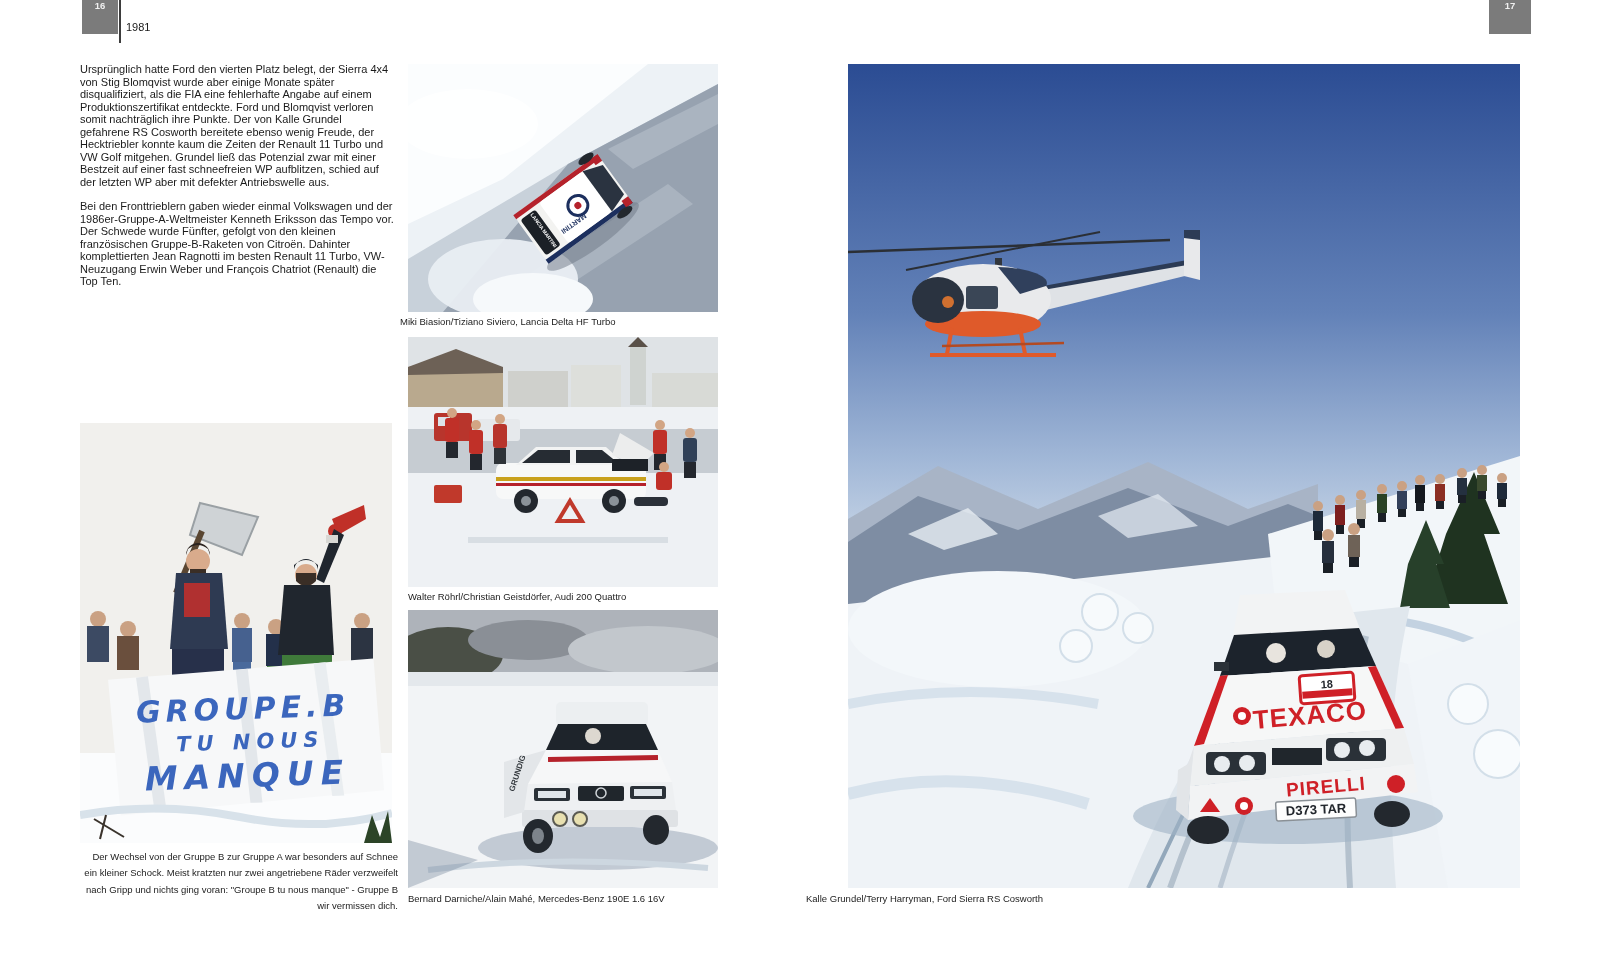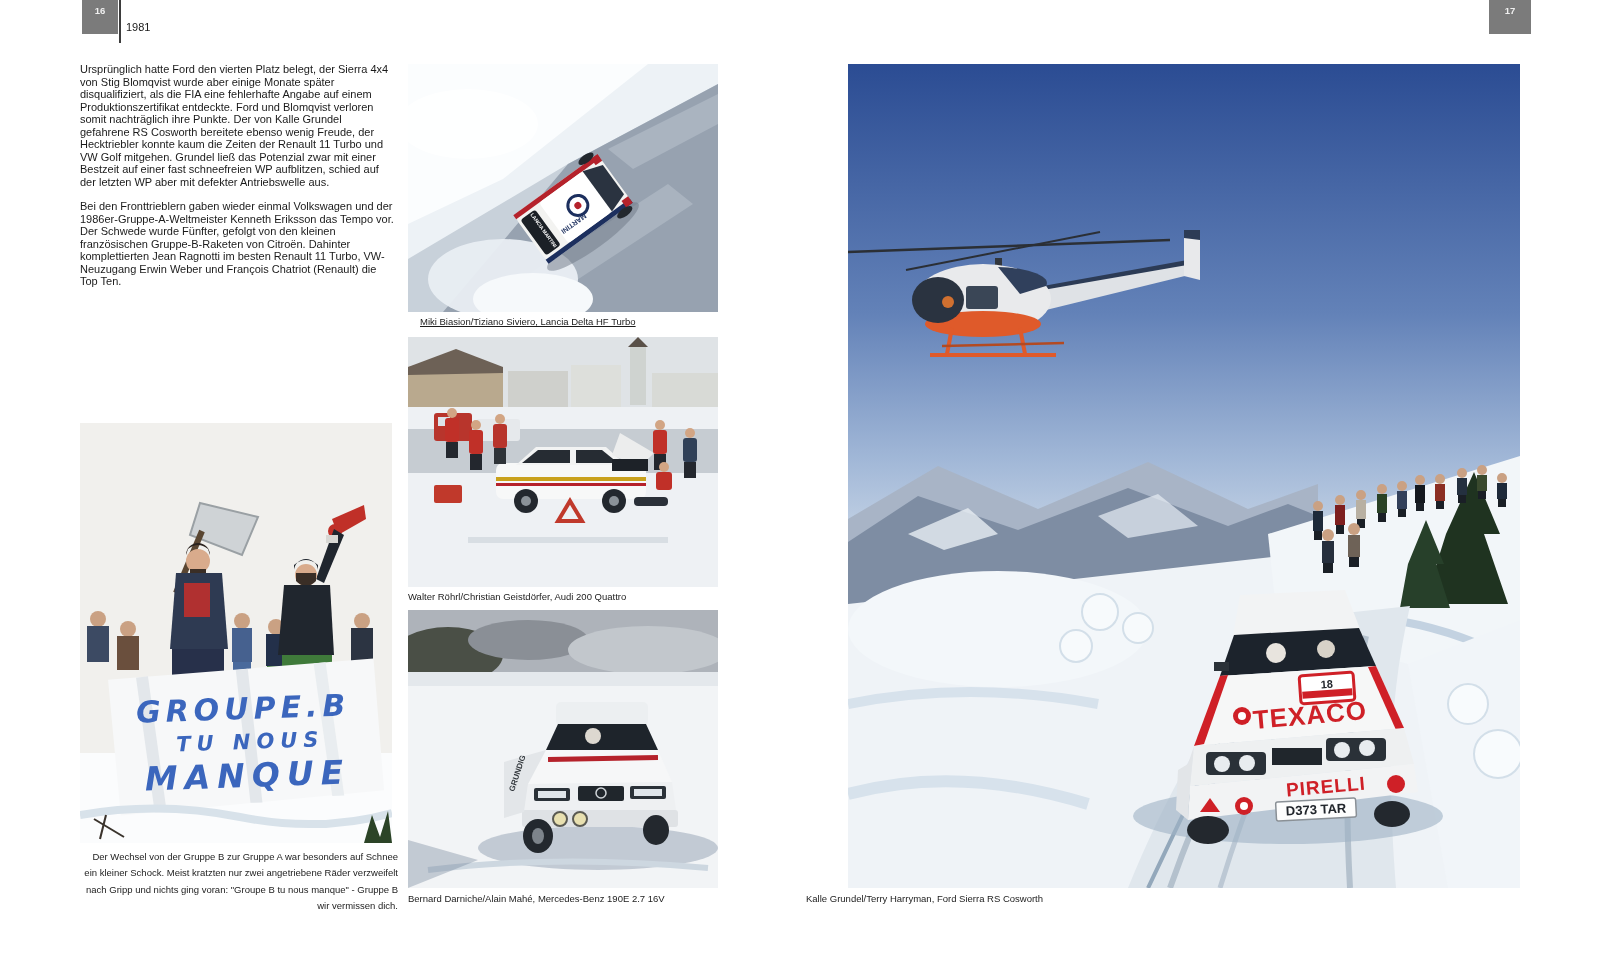--- a/index.html
+++ b/index.html
@@ -1,38 +1,38 @@
 <!DOCTYPE html>
 <html><head>
 <meta charset="utf-8">
 <style>
   html,body{margin:0;padding:0;background:#ffffff;}
   .spread{position:relative;width:1600px;height:979px;background:#ffffff;overflow:hidden;
           font-family:"Liberation Sans",sans-serif;color:#1a1a1a;}
   
   .pagebox{position:absolute;top:0;background:#7b7b7b;color:#f0f0f0;font-size:9.5px;font-weight:bold;
-           display:flex;align-items:center;justify-content:center;padding-bottom:14px;box-sizing:border-box;}
+           display:flex;align-items:flex-start;justify-content:center;padding-bottom:14px;box-sizing:border-box;}
   #box-left{left:82px;width:36px;height:34px;}
   #box-right{left:1489px;width:42px;height:34px;}
   .header-rule{position:absolute;left:119px;top:0;width:2px;height:43px;background:#3d3d3d;}
   .year{position:absolute;left:126px;top:21px;font-size:11px;}
   
   .text-col{position:absolute;left:80px;top:63px;width:314px;font-size:11px;line-height:12.5px;}
   .text-col p{margin:0 0 12px 0;}
   
   .photo{position:absolute;overflow:hidden;background:#cfd6dd;}
   .photo svg{display:block;width:100%;height:100%;}
   #ph-lancia{left:408px;top:64px;width:310px;height:248px;}
   #ph-audi{left:408px;top:337px;width:310px;height:250px;}
   #ph-merc{left:408px;top:610px;width:310px;height:278px;}
   #ph-big{left:848px;top:64px;width:672px;height:824px;}
   #ph-spect{left:80px;top:423px;width:312px;height:420px;}
   
   .cap{position:absolute;font-size:9.5px;color:#1c1c1c;}
-  #cap-lancia{left:420px;top:316px;width:320px;text-decoration:underline;}
+  #cap-lancia{left:400px;top:316px;width:320px;}
   #cap-audi{left:408px;top:591px;width:320px;}
   #cap-merc{left:408px;top:893px;width:330px;}
   #cap-sierra{left:806px;top:893px;width:340px;}
   #cap-spect{left:80px;top:849px;width:318px;line-height:16.3px;font-size:9.5px;text-align:right;}
 </style>
 </head>
 <body>
 
 <div class="spread">
 
@@ -178,21 +178,21 @@
         <polygon points="96,152 138,140 120,174 116,202 96,208" fill="#e3e6e9"></polygon>
         <text x="106" y="182" font-size="8" font-weight="bold" fill="#33383d" font-family="Liberation Sans, sans-serif" transform="rotate(-72 106 182)">GRUNDIG</text>
         <ellipse cx="130" cy="226" rx="15" ry="17" fill="#23282e"></ellipse>
         <ellipse cx="248" cy="220" rx="13" ry="15" fill="#23282e"></ellipse>
         <ellipse cx="130" cy="226" rx="6" ry="8" fill="#7d848b"></ellipse>
       </g>
       <path d="M 20,260 Q 150,244 300,258" stroke="#cdd7e0" stroke-width="6" fill="none"></path>
       <polygon points="0,230 70,250 0,278" fill="#6a7a92" opacity="0.35"></polygon>
     </svg>
   </figure>
-  <figcaption class="cap" id="cap-merc">Bernard Darniche/Alain Mahé, Mercedes-Benz 190E 2.7 16V</figcaption>
+  <figcaption class="cap" id="cap-merc">Bernard Darniche/Alain Mahé, Mercedes-Benz 190E 1.6 16V</figcaption>
 
   <figure class="photo" id="ph-big" style="margin:0;">
     <svg viewBox="0 0 672 824">
       <defs>
         <linearGradient id="skyg" x1="0" y1="0" x2="0" y2="1">
           <stop offset="0" stop-color="#2b4c93"></stop>
           <stop offset="0.5" stop-color="#6382b8"></stop>
           <stop offset="0.8" stop-color="#a3b9d8"></stop>
           <stop offset="1" stop-color="#cfdbe9"></stop>
         </linearGradient>

